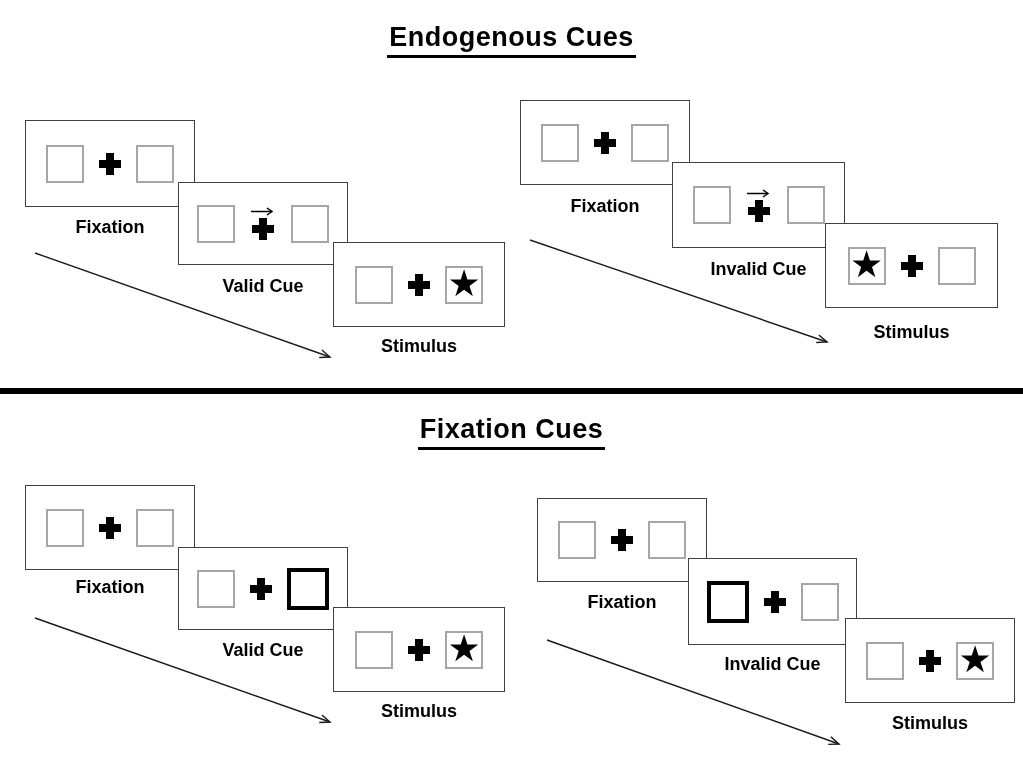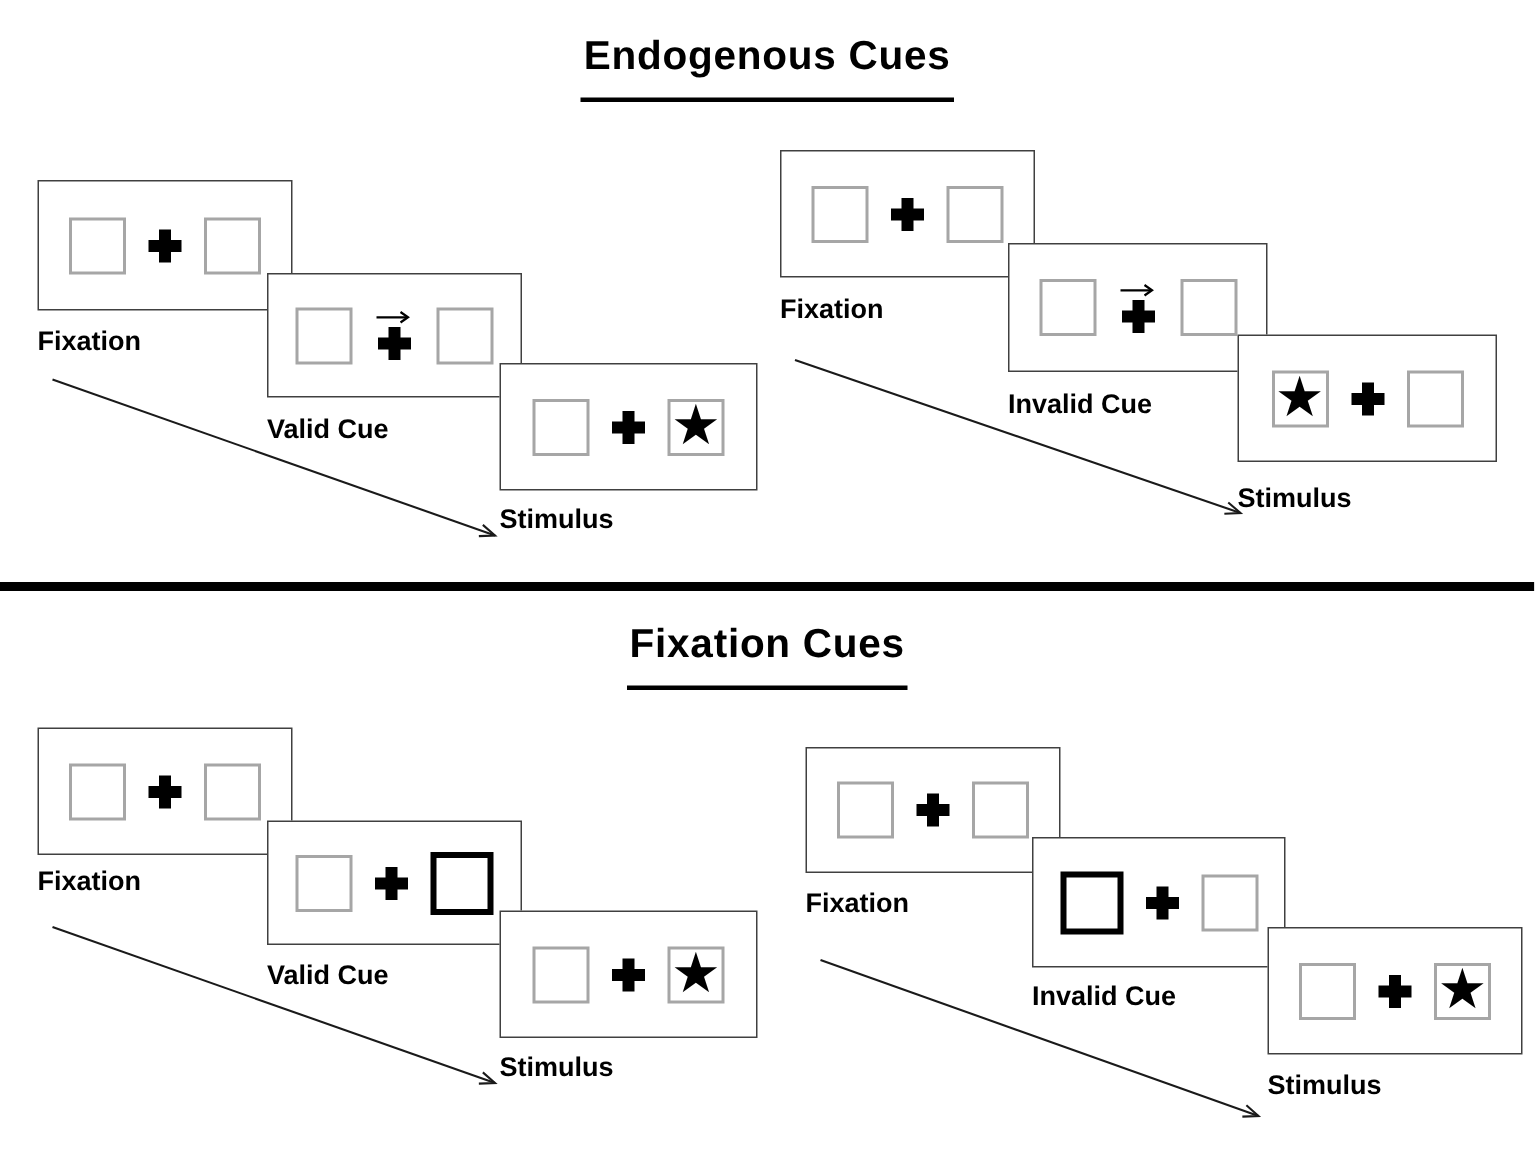--- a/index.html
+++ b/index.html
@@ -3,21 +3,21 @@
 <meta charset="utf-8">
 <style>
   html,body{margin:0;padding:0;background:#fff;}
   #stage{
     position:relative;width:1023px;height:767px;background:#ffffff;overflow:hidden;
     font-family:"Liberation Sans","DejaVu Sans",sans-serif;color:#000;
   }
   .title-wrap{position:absolute;left:0;width:1023px;text-align:center;}
   .title{
     display:inline-block;font-size:27px;font-weight:bold;
-    border-bottom:3px solid #000;padding:0 2px 12px 2px;letter-spacing:0.5px;
+    border-bottom:3px solid #000;padding:0 2px 2px 2px;letter-spacing:0.5px;
   }
   #endo-title{top:22px;}
   #exo-title{top:414px;}
   .divider{position:absolute;left:0;top:388px;width:1023px;height:6px;background:#000;}
   .panel{
     position:absolute;background:#fff;border:1.5px solid #404040;
     display:flex;align-items:center;justify-content:center;gap:15px;z-index:2;
     box-sizing:border-box;
   }
   .sq{
@@ -25,21 +25,21 @@
     display:flex;align-items:center;justify-content:center;box-sizing:content-box;
   }
   .sq.bold{border:4px solid #000;}
   .star{font-size:37px;line-height:1;color:#000;font-family:"DejaVu Sans",sans-serif;transform:translateY(-1px);}
   .plus{position:relative;width:22px;height:22px;flex:0 0 auto;}
   .plus::before{content:"";position:absolute;top:7px;left:0;width:22px;height:8px;background:#000;}
   .plus::after{content:"";position:absolute;left:7px;top:0;width:8px;height:22px;background:#000;}
   .cue-center{display:flex;flex-direction:column;align-items:center;gap:2px;}
   .cue-arrow{display:block;}
   .step-label{
-    position:absolute;font-weight:bold;font-size:18px;text-align:left;z-index:3;
+    position:absolute;font-weight:bold;font-size:18px;text-align:center;z-index:3;
     white-space:nowrap;
   }
   #seq-arrows{position:absolute;left:0;top:0;z-index:1;pointer-events:none;}
 </style>
 </head>
 <body>
 
 <div id="stage">
 
   <svg id="seq-arrows" width="1023" height="767">

